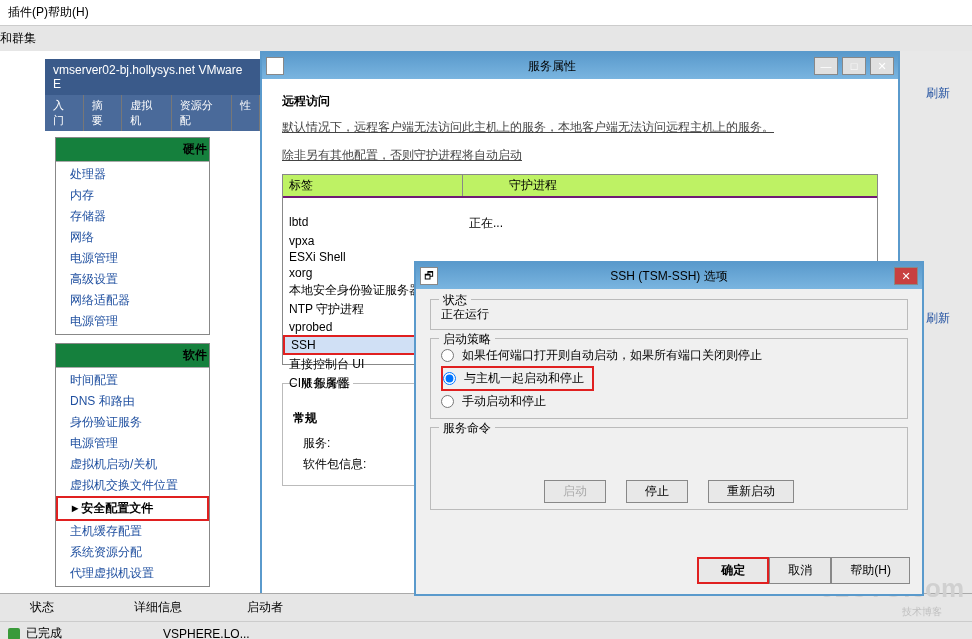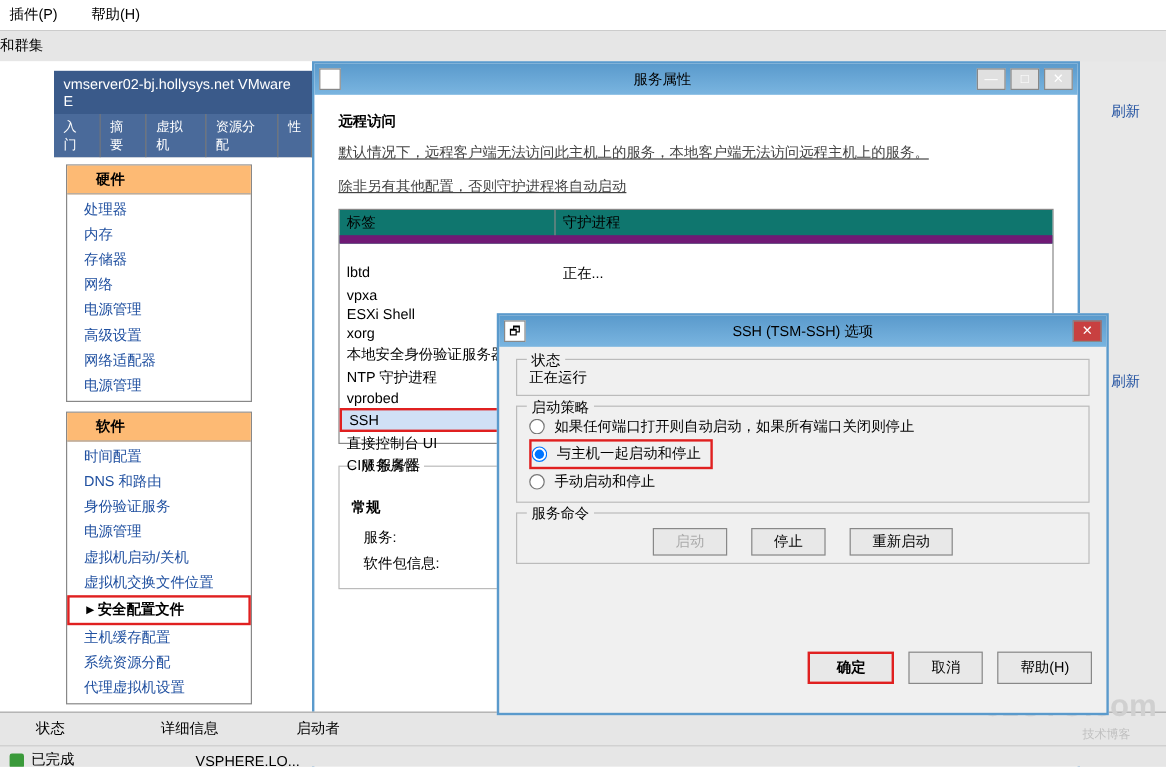--- a/index.html
+++ b/index.html
@@ -1,31 +1,31 @@
 <!DOCTYPE html>
 <html><head>
   <meta charset="utf-8">
   <style>
     * { box-sizing: border-box; margin: 0; padding: 0; font-family: "Microsoft YaHei", "SimSun", sans-serif; font-size: 12px; }
     body { background: #e8e8e8; width: 972px; height: 639px; overflow: hidden; position: relative; }
     
-    .top-menu { background: #fff; height: 26px; padding: 4px 8px; border-bottom: 1px solid #ccc; display: flex; gap: 28px; }
+    .top-menu { background: #fff; height: 26px; padding: 4px 8px; border-bottom: 1px solid #ccc; display: flex; gap: 0; }
     .menu-item { cursor: pointer; }
     
     .subtitle-bar { background: #e6e6e6; padding: 4px 0; font-size: 12px; }
     
     .main-area { position: relative; height: calc(100% - 52px); }
     
     .left-panel { position: absolute; left: 0; top: 0; width: 260px; height: 100%; background: #fff; padding: 8px 0; }
     .host-header { background: #3a5a8a; color: #fff; padding: 4px 8px; font-size: 12px; margin: 0 0 0 45px; }
     .tab-bar { display: flex; margin-left: 45px; background: #999; justify-content: center; }
     .tab { padding: 3px 8px; background: #4a6a9a; color: #fff; font-size: 11px; border-right: 1px solid #777; cursor: pointer; }
     
     .hw-panel { margin: 6px 50px 0 55px; border: 1px solid #888; background: #fff; }
-    .panel-header { background: #fdba74; padding: 3px 24px; font-weight: bold; border-bottom: 1px solid #aaa; }
+    .panel-header { background: #15803d; padding: 3px 2px; font-weight: bold; border-bottom: 1px solid #aaa; text-align: right; }
     .panel-items { padding: 2px 0; }
     .panel-link { display: block; padding: 2px 14px; color: #2050a0; text-decoration: none; cursor: pointer; }
     .panel-link.active { color: #000; font-weight: bold; }
     .panel-link.active:before { content: "▸ "; color: #000; }
     
     .sw-panel { margin: 8px 50px 0 55px; border: 1px solid #888; background: #fff; }
     
     .red-box { border: 2px solid #e02020 !important; }
     
     
@@ -34,23 +34,23 @@
     .dialog-icon { width: 18px; height: 18px; margin-right: 6px; background: #fff; border: 1px solid #888; font-size: 10px; display: flex; align-items: center; justify-content: center; }
     .dialog-title-text { flex: 1; text-align: center; color: #000; font-weight: normal; }
     .title-btns { display: flex; gap: 4px; }
     .title-btn { width: 24px; height: 18px; background: #e0e0e0; border: 1px solid #888; text-align: center; cursor: pointer; font-size: 11px; line-height: 16px; }
     
     .dialog-body { padding: 14px 20px; }
     .section-title { font-weight: bold; margin-bottom: 8px; }
     .section-text { color: #444; margin-bottom: 10px; line-height: 1.5; text-decoration: underline; }
     
     .service-table { border: 1px solid #888; width: 100%; margin-top: 8px; }
-    .service-table-head { background: #0f766e; border-bottom: 7px solid #701a75; display: flex; align-items: flex-end; }
+    .service-table-head { background: #bef264; border-bottom: 2px solid #701a75; display: flex; align-items: flex-end; }
     .th-label { width: 180px; padding: 2px 6px; border-right: 1px solid #888; }
-    .th-daemon { flex: 1; padding: 2px 6px; }
+    .th-daemon { flex: 1; padding: 2px 6px; margin-left: 40px; }
     .service-rows { max-height: 150px; margin-top: 16px; }
     .srv-row { display: flex; padding: 1px 0; }
     .srv-row .c1 { width: 180px; padding: 0 6px; }
     .srv-row .c2 { flex: 1; padding: 0 6px; }
     .srv-row.selected { background: #d0e0f5; }
     
     .fieldset { border: 1px solid #bbb; padding: 8px 10px 10px; margin-top: 10px; }
     .fieldset-legend { padding: 0 4px; margin-left: 4px; font-size: 12px; }
     
     .general-section { margin-top: 10px; }
@@ -64,24 +64,24 @@
     .close-red { background: #c84040; color: #fff; }
     
     .ssh-body { padding: 10px 14px; }
     .field-group { border: 1px solid #bbb; padding: 6px 10px; margin-bottom: 8px; position: relative; }
     .field-group .legend { position: absolute; top: -8px; left: 8px; background: #f0f0f0; padding: 0 4px; }
     
     .radio-row { display: flex; align-items: center; gap: 4px; padding: 2px 0; }
     .radio-row input { margin-right: 4px; }
     
     .btn-row { display: flex; gap: 20px; justify-content: center; margin-top: 6px; }
-    .btn { padding: 2px 18px; border: 1px solid #888; background: #e8e8e8; cursor: pointer; }
+    .btn { padding: 2px 18px; border: 1px solid #888; background: #e8e8e8; cursor: pointer; margin-top: 40px; }
     .btn:disabled { color: #aaa; }
     
-    .dialog-footer { position: absolute; bottom: 24px; right: 12px; display: flex; gap: 12px; }
+    .dialog-footer { position: absolute; bottom: 10px; right: 12px; display: flex; }
     
     .right-sidebar { position: absolute; right: 0; top: 30px; width: 50px; }
     .refresh-link { color: #2050a0; cursor: pointer; padding: 4px; }
     
     .bottom-status { position: absolute; bottom: 0; left: 0; width: 100%; height: 46px; background: #e6e6e6; border-top: 1px solid #aaa; }
     .status-headers { display: flex; padding: 3px 0; border-bottom: 1px solid #ccc; }
     .status-cell { padding: 2px 30px; }
     .status-row { display: flex; align-items: center; padding: 3px 8px; }
     .status-icon { width: 12px; height: 12px; background: #3a9a3a; border-radius: 2px; margin-right: 6px; display: inline-block; }
     

